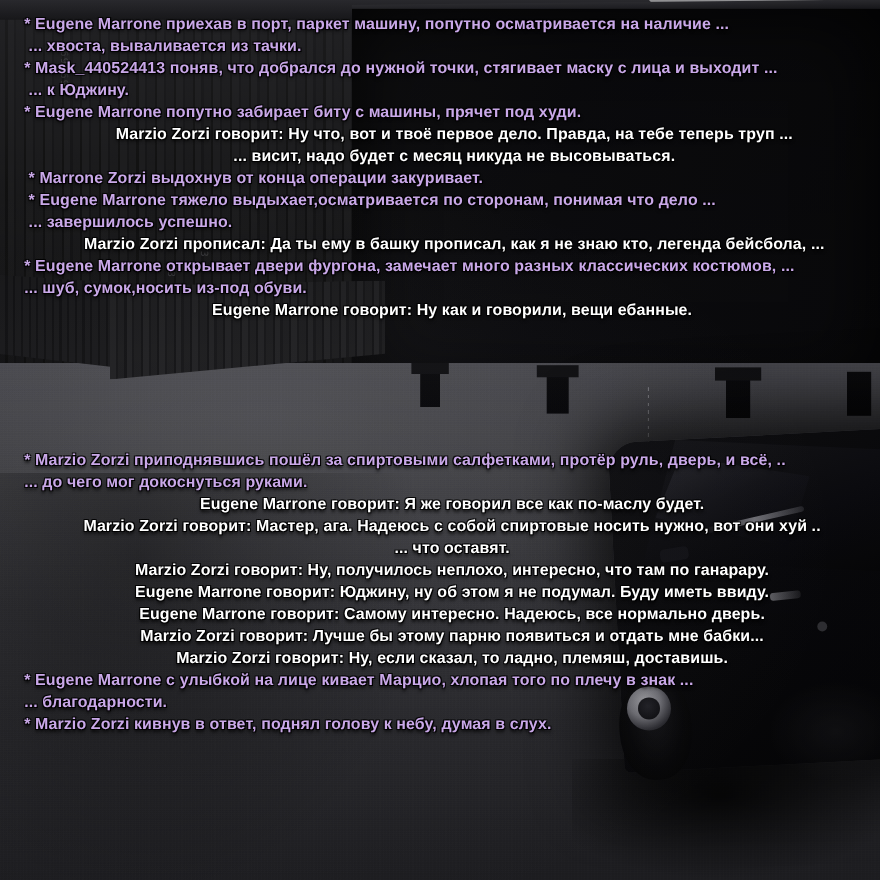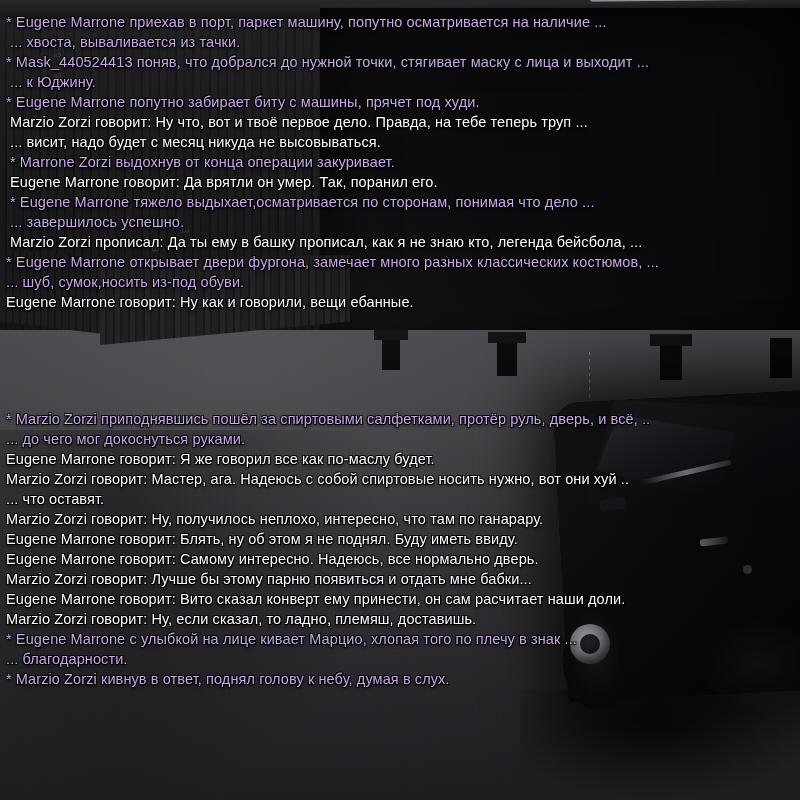--- a/index.html
+++ b/index.html
@@ -264,35 +264,36 @@
     position: absolute;
     left: 0;
     width: 800px;
   }
   #chat-block-top  { top: 12px; }
   #chat-block-bottom { top: 409px; }
 
   .chat-line {
     font-family: "Liberation Sans", sans-serif;
     font-size: 14.5px;
-    font-weight: normal;
+    font-weight: bold;
     line-height: 20px;
     height: 20px;
     white-space: nowrap;
     padding-left: 6px;
     letter-spacing: 0.1px;
     text-shadow:
       1px 1px 0 rgba(0,0,0,0.95),
       -1px 1px 0 rgba(0,0,0,0.80),
       1px -1px 0 rgba(0,0,0,0.80),
       -1px -1px 0 rgba(0,0,0,0.80),
       0 2px 3px rgba(0,0,0,0.9);
+    margin-left: 16px;
   }
   .chat-line.action { color: #c9a8e8; }
-  .chat-line.speech { color: #ffffff; }
+  .chat-line.speech { color: #ffffff; text-align: center; }
   .chat-line.indent { padding-left: 10px; }
 </style>
 </head>
 <body>
 
 <div id="stage">
 
   <div id="scene">
 
     <div class="sky"></div>
@@ -349,39 +350,37 @@
   <div id="chatlog">
     <div class="chat-block" id="chat-block-top">
         <div class="chat-line action">* Eugene Marrone приехав в порт, паркет машину, попутно осматривается на наличие ...</div>
         <div class="chat-line action indent">... хвоста, вываливается из тачки.</div>
         <div class="chat-line action">* Mask_440524413 поняв, что добрался до нужной точки, стягивает маску с лица и выходит ...</div>
         <div class="chat-line action indent">... к Юджину.</div>
         <div class="chat-line action">* Eugene Marrone попутно забирает биту с машины, прячет под худи.</div>
         <div class="chat-line speech indent">Marzio Zorzi говорит: Ну что, вот и твоё первое дело. Правда, на тебе теперь труп ...</div>
         <div class="chat-line speech indent">... висит, надо будет с месяц никуда не высовываться.</div>
         <div class="chat-line action indent">* Marrone Zorzi выдохнув от конца операции закуривает.</div>
-        <div class="chat-line speech indent">Eugene Marrone говорит: Да врятли он умер. Так, поранил его.</div>
         <div class="chat-line action indent">* Eugene Marrone тяжело выдыхает,осматривается по сторонам, понимая что дело ...</div>
         <div class="chat-line action indent">... завершилось успешно.</div>
         <div class="chat-line speech indent">Marzio Zorzi прописал: Да ты ему в башку прописал, как я не знаю кто, легенда бейсбола, ...</div>
         <div class="chat-line action">* Eugene Marrone открывает двери фургона, замечает много разных классических костюмов, ...</div>
         <div class="chat-line action">... шуб, сумок,носить из-под обуви.</div>
         <div class="chat-line speech">Eugene Marrone говорит: Ну как и говорили, вещи ебанные.</div>
       </div>
     <div class="chat-block" id="chat-block-bottom">
         <div class="chat-line action">* Marzio Zorzi приподнявшись пошёл за спиртовыми салфетками, протёр руль, дверь, и всё, ..</div>
         <div class="chat-line action">... до чего мог докоснуться руками.</div>
         <div class="chat-line speech">Eugene Marrone говорит: Я же говорил все как по-маслу будет.</div>
         <div class="chat-line speech">Marzio Zorzi говорит: Мастер, ага. Надеюсь с собой спиртовые носить нужно, вот они хуй ..</div>
         <div class="chat-line speech">... что оставят.</div>
         <div class="chat-line speech">Marzio Zorzi говорит: Ну, получилось неплохо, интересно, что там по ганарару.</div>
-        <div class="chat-line speech">Eugene Marrone говорит: Блять, ну об этом я не поднял. Буду иметь ввиду.</div>
+        <div class="chat-line speech">Eugene Marrone говорит: Юджину, ну об этом я не подумал. Буду иметь ввиду.</div>
         <div class="chat-line speech">Eugene Marrone говорит: Самому интересно. Надеюсь, все нормально дверь.</div>
         <div class="chat-line speech">Marzio Zorzi говорит: Лучше бы этому парню появиться и отдать мне бабки...</div>
-        <div class="chat-line speech">Eugene Marrone говорит: Вито сказал конверт ему принести, он сам расчитает наши доли.</div>
         <div class="chat-line speech">Marzio Zorzi говорит: Ну, если сказал, то ладно, племяш, доставишь.</div>
         <div class="chat-line action">* Eugene Marrone с улыбкой на лице кивает Марцио, хлопая того по плечу в знак ...</div>
         <div class="chat-line action">... благодарности.</div>
         <div class="chat-line action">* Marzio Zorzi кивнув в ответ, поднял голову к небу, думая в слух.</div>
       </div>
   </div>
 
 </div>
 
 </body></html>

